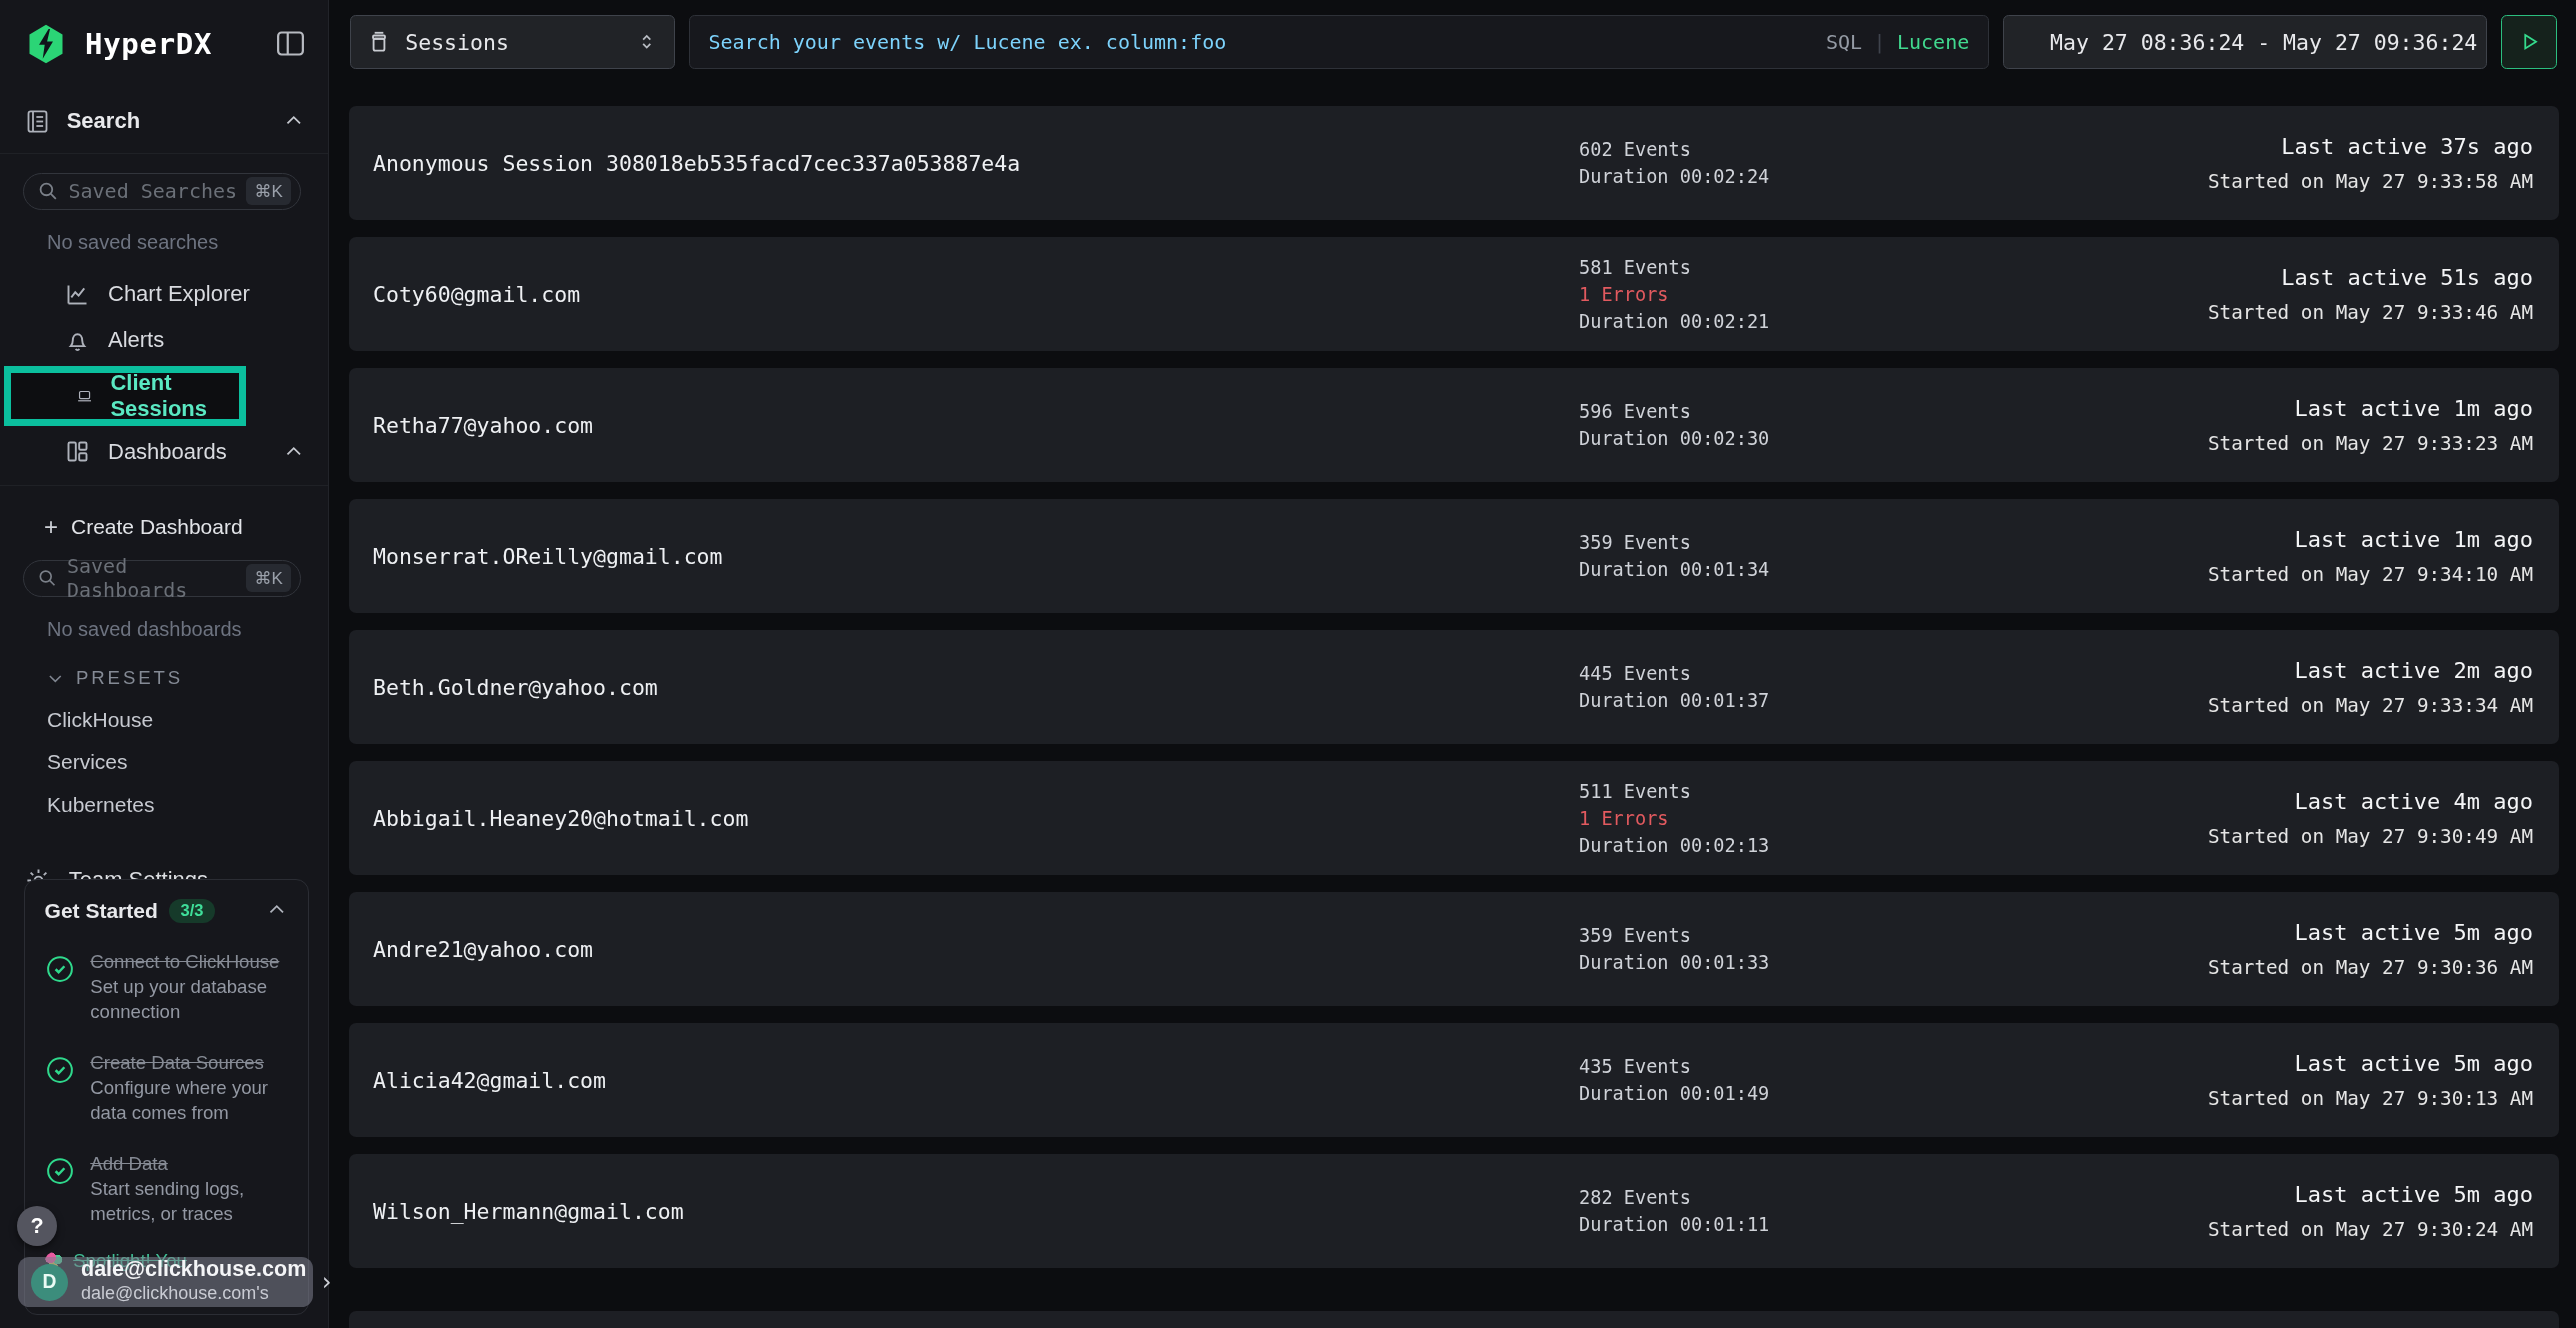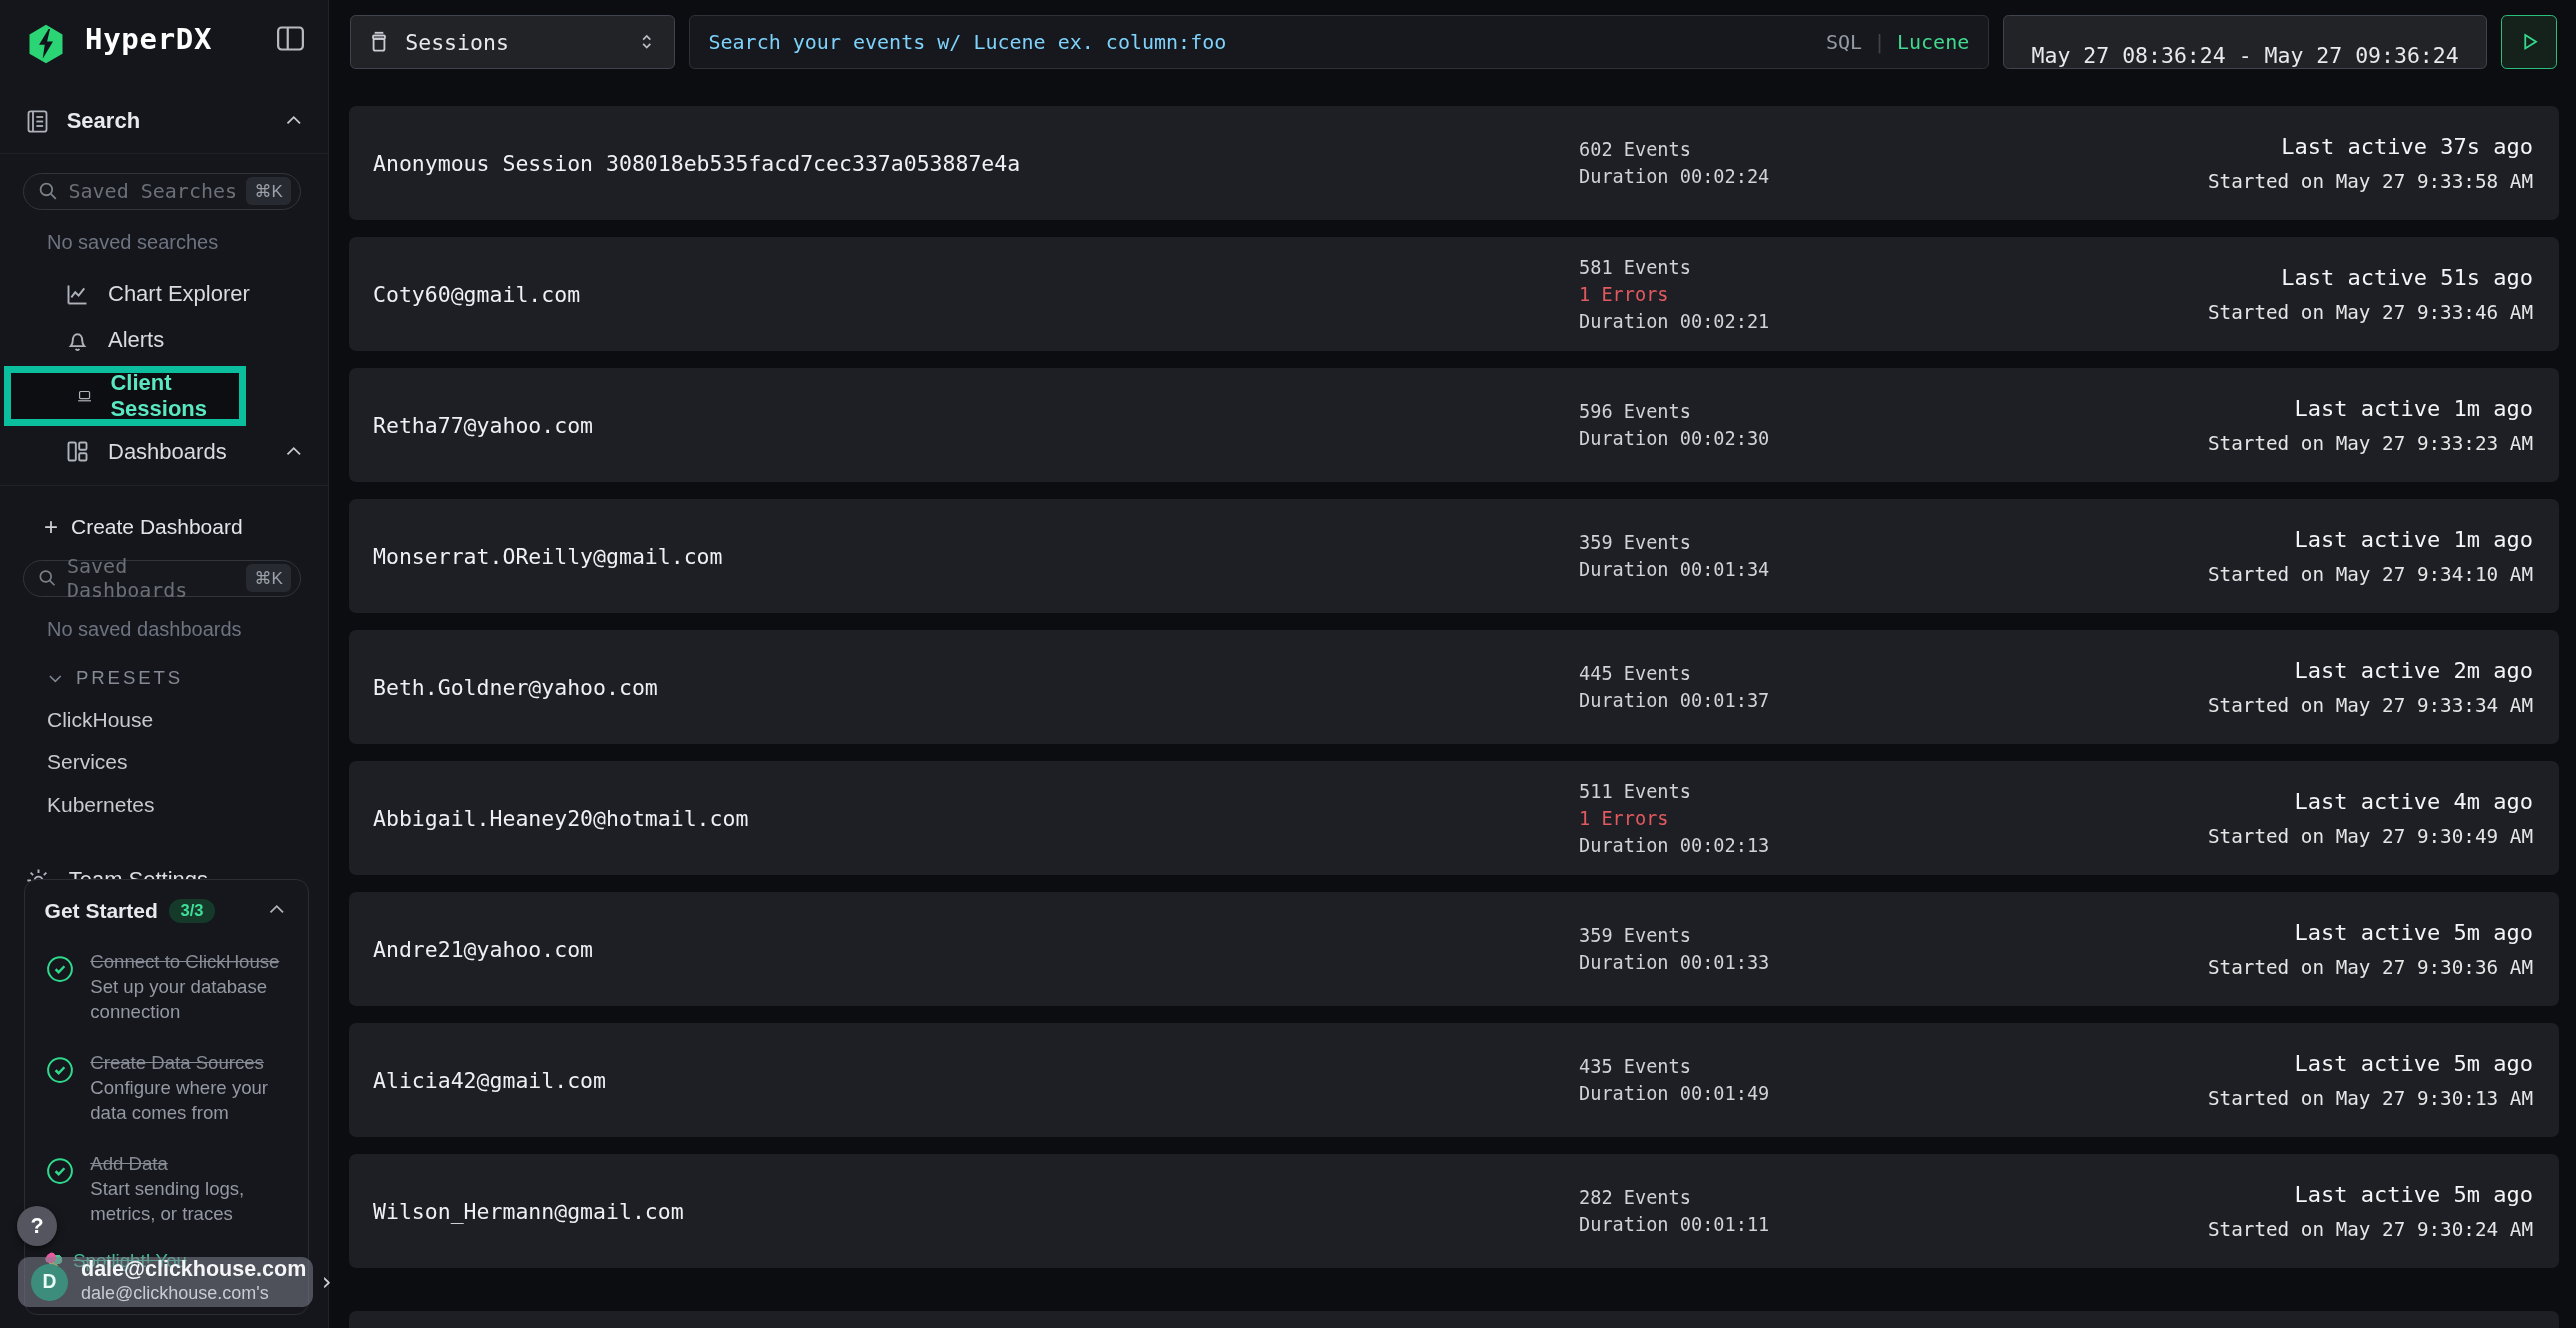--- a/index.html
+++ b/index.html
@@ -2,21 +2,21 @@
 <html style="font-size:11.4px"><head>
 <meta charset="utf-8">
 <style>
   * { margin:0; padding:0; box-sizing:border-box; }
   html,body { width:2576px; height:1328px; background:#0c0d10; overflow:hidden;
               font-family:"Liberation Sans", sans-serif; position:relative; }
 
   
   .sidebar { position:absolute; left:0; top:0; width:329px; height:1328px;
              background:#15161b; border-right:1.4px solid #22242a; z-index:2; }
-  .logo-row { display:flex; align-items:flex-start; margin:21.5px 21.5px 0 24px; }
+  .logo-row { display:flex; align-items:center; margin:21.5px 21.5px 0 24px; }
   .logo-hex { width:44px; height:44px; flex:none; }
   .logo-name { margin-left:17px; font-family:"DejaVu Sans Mono", monospace;
                font-weight:bold; font-size:29px; color:#ffffff; letter-spacing:0.7px; }
   .panel-toggle { margin-left:auto; width:33px; height:33px; cursor:pointer; }
 
   .section-head { display:flex; align-items:center; gap:15.7px; margin-top:42px; padding:0 24px; }
   .section-head .label { font-size:22px; font-weight:600; color:#e8e9ec; }
   .section-head .chev { margin-left:auto; }
   .divider { border-top:1.4px solid #1f2126; margin-top:18.6px; }
 
@@ -90,21 +90,21 @@
   .tb-box { height:54px; display:flex; align-items:center; border-radius:5.7px; }
   .src-select { width:325px; background:#212327; border:1.4px solid #3f434b; padding:0 15.7px; cursor:pointer; }
   .src-select .lbl { font-size:21.5px; color:#e8e9ec; margin-left:13px; }
   .src-select .updown { margin-left:auto; }
   .search-box { flex:1; background:#17181d; border:1.4px solid #2e3138; padding:0 18.6px; }
   .search-box .ph { font-size:20px; color:#7dd3fc; }
   .lang-toggle { margin-left:auto; display:flex; align-items:center; gap:11.4px; font-size:20px; }
   .lang-sql { color:#959ba5; cursor:pointer; }
   .lang-sep { color:#3e434c; }
   .lang-lucene { color:#41d98f; cursor:pointer; }
-  .date-box { width:484px; background:#212327; border:1.4px solid #3f434b; padding:0 19px; gap:27px; cursor:pointer;flex-direction:column; }
+  .date-box { width:484px; background:#212327; border:1.4px solid #3f434b; padding:0 19px; gap:27px; cursor:pointer; }
   .date-box .lbl { font-size:21.5px; color:#e8e9ec; white-space:nowrap; }
   .play-btn { width:56px; background:#15221c; border:1.4px solid #2bbf7f; justify-content:center; cursor:pointer; }
 
   
   .session-list { position:absolute; left:349px; top:106px; width:2210px; z-index:1; }
   .row { position:relative; height:114px; margin-bottom:17px; background:#1d1f24;
          border-radius:7.2px; display:flex; align-items:center; cursor:pointer; }
   .row .name { margin-left:24px; font-family:"DejaVu Sans Mono",monospace; font-size:21.5px; color:#eef0f3; }
   .row .mid { position:absolute; left:1230px; top:50%; transform:translateY(-50%);
               font-family:"DejaVu Sans Mono",monospace; font-size:18.6px; color:#cfd2d8; line-height:27px; }

